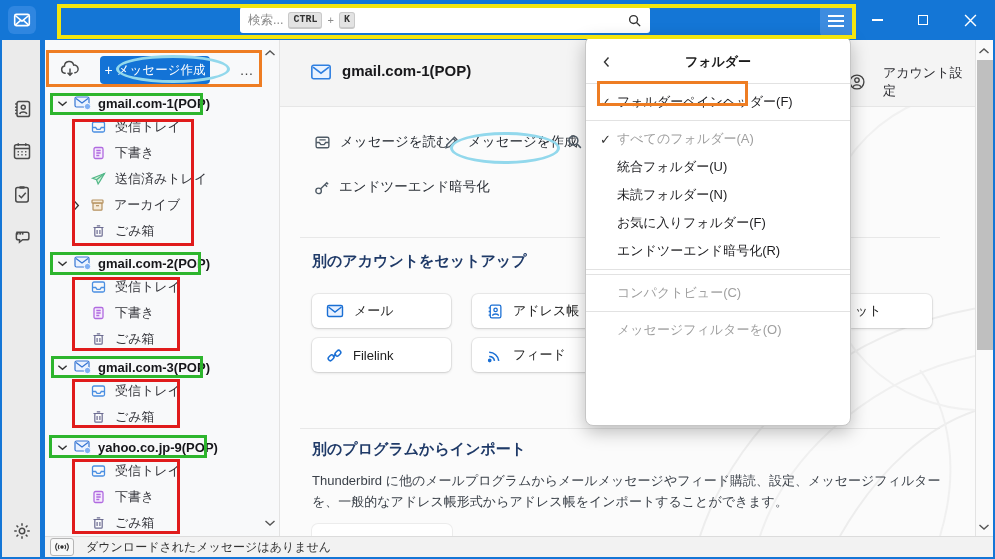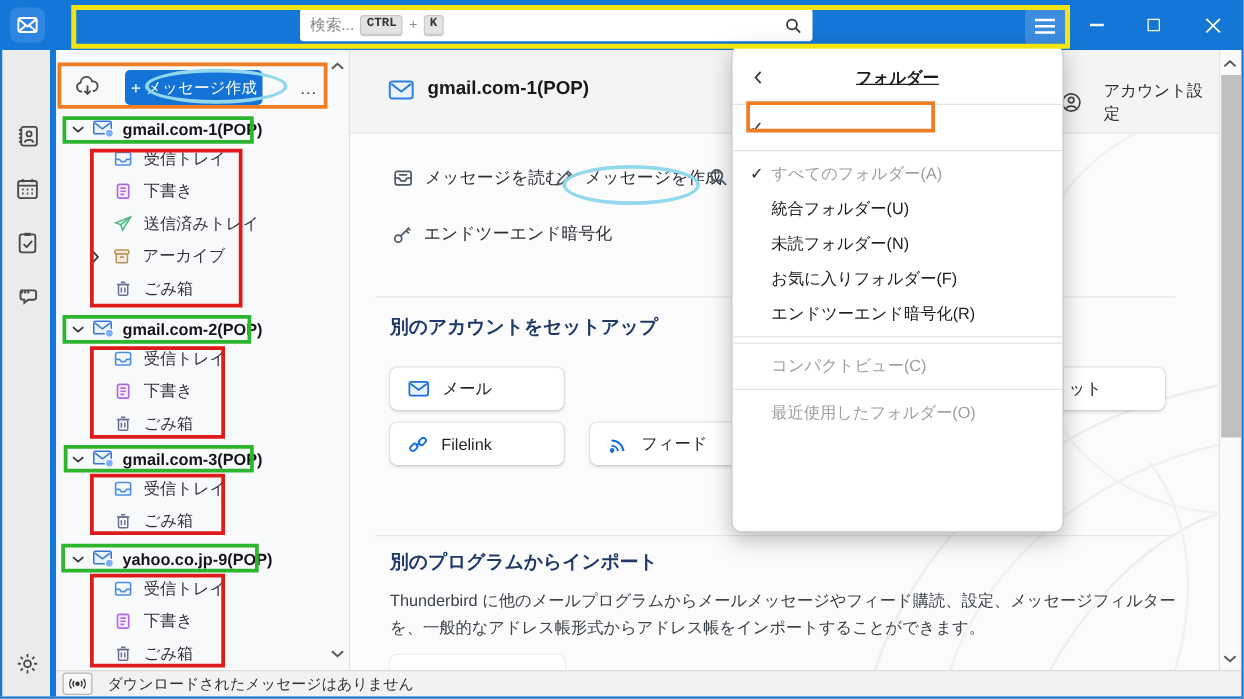--- a/index.html
+++ b/index.html
@@ -77,21 +77,21 @@
   
   .statusbar{left:45px;top:536px;width:948px;height:21px;background:#f2f2f2;border-top:1px solid #dcdcdc;
              box-sizing:border-box;display:flex;align-items:center;gap:12px;padding-left:5px;font-size:12px;color:#333;}
   .radio-btn{border:1px solid #b5b5b5;border-radius:3px;height:16px;display:flex;align-items:center;padding:0 3px;background:#f8f8f8;}
 
   
   .menu{left:585px;top:36px;width:266px;height:390px;background:#fff;border:1px solid #c6c6c6;border-radius:8px;
         box-shadow:0 6px 18px rgba(0,0,0,.25);box-sizing:border-box;padding-top:8px;z-index:50;}
   .menu-head{height:34px;display:flex;align-items:center;position:relative;}
   .menu-back{position:absolute;left:16px;top:0;height:34px;display:flex;align-items:center;color:#333;font-size:15px;}
-  .menu-title{flex:1;text-align:center;font-weight:bold;font-size:13px;color:#1a1a1a;text-decoration:underline;}
+  .menu-title{flex:1;text-align:center;font-weight:bold;font-size:13px;color:#1a1a1a;}
   .menu-sep{height:1px;background:#e2e2e2;margin:4px 0;}
   .menu-item{height:28px;display:flex;align-items:center;font-size:13px;color:#1c1c1f;}
   .menu-item .check{width:31px;padding-left:14px;box-sizing:border-box;color:#333;font-size:13px;}
   .menu-item.disabled{color:#9f9f9f;}
 
   
   .ann{position:absolute;z-index:100;pointer-events:none;box-sizing:border-box;}
   .ann-yellow{border:4px solid #f3e50f;}
   .ann-orange{border:3px solid #ee7d23;}
   .ann-green{border:3px solid #2db52d;}
@@ -463,20 +463,29 @@
     <div class="sec-line" style="top:197px;"></div>
     <div class="sec-head" style="top:212px;">別のアカウントをセットアップ</div>
 
     <div class="tile-btn" style="left:32px;top:254px;">
       <svg width="18" height="16" viewBox="0 0 18 16" fill="none" stroke="#1a6fd4" stroke-width="1.4">
           <rect x="1.5" y="2.5" width="15" height="11" rx="1.5" fill="#e8f1ff"></rect>
           <path d="M2.5 4l6.5 5 6.5-5"></path>
         </svg>
       <span>メール</span>
     </div>
+    <div class="tile-btn" style="left:192px;top:254px;">
+      <svg width="17" height="17" viewBox="0 0 16 16" fill="none" stroke="#1a6fd4" stroke-width="1.2">
+          <rect x="4" y="2" width="10" height="12" rx="1.5"></rect>
+          <path d="M2.5 4.5h1.5M2.5 8h1.5M2.5 11.5h1.5"></path>
+          <circle cx="9" cy="6.5" r="1.6"></circle>
+          <path d="M6.2 12c.4-2.2 5.2-2.2 5.6 0"></path>
+        </svg>
+      <span>アドレス帳</span>
+    </div>
     <div class="tile-btn partial" style="left:571px;top:254px;width:81px;">
       <span>ット</span>
     </div>
     <div class="tile-btn" style="left:32px;top:298px;">
       <svg width="17" height="17" viewBox="0 0 16 16" fill="none" stroke="#1a6fd4" stroke-width="1.4">
           <path d="M6.5 9.5l3-3"></path>
           <rect x="1.8" y="8.2" width="6" height="4" rx="2" transform="rotate(-45 4.8 10.2)"></rect>
           <rect x="8.2" y="3.8" width="6" height="4" rx="2" transform="rotate(-45 11.2 5.8)"></rect>
         </svg>
       <span>Filelink</span>
@@ -524,20 +533,21 @@
       <span class="menu-back">
         <svg width="9" height="12" viewBox="0 0 8 12" fill="none" stroke="#333" stroke-width="1.4">
             <path d="M6 1.5L2 6l4 4.5"></path>
           </svg>
       </span>
       <span class="menu-title">フォルダー</span>
     </div>
     <div class="menu-sep"></div>
     <div class="menu-item">
       <span class="check">✓</span>
+      <span>フォルダーペインヘッダー(F)</span>
     </div>
     <div class="menu-sep"></div>
     <div class="menu-item disabled">
       <span class="check">✓</span>
       <span>すべてのフォルダー(A)</span>
     </div>
     <div class="menu-item">
       <span class="check"></span>
       <span>統合フォルダー(U)</span>
     </div>
@@ -555,21 +565,21 @@
     </div>
     <div class="menu-sep"></div>
     <div class="menu-sep"></div>
     <div class="menu-item disabled">
       <span class="check"></span>
       <span>コンパクトビュー(C)</span>
     </div>
     <div class="menu-sep"></div>
     <div class="menu-item disabled">
       <span class="check"></span>
-      <span>最近使用したフォルダー(O)</span>
+      <span>メッセージフィルターを(O)</span>
     </div>
   </div>
 
   <div class="ann ann-yellow" style="left:57px;top:4px;width:799px;height:35px;"></div>
   <div class="ann ann-orange" style="left:46px;top:50px;width:216px;height:37px;"></div>
   <div class="ann ann-orange" style="left:597px;top:81px;width:151px;height:25px;"></div>
   <div class="ann ann-cyan" style="left:116px;top:55px;width:114px;height:28px;"></div>
   <div class="ann ann-cyan" style="left:450px;top:132px;width:110px;height:32px;"></div>
   <div class="ann ann-green" style="left:50px;top:93px;width:153px;height:22px;"></div>
   <div class="ann ann-green" style="left:50px;top:252px;width:151px;height:23px;"></div>

